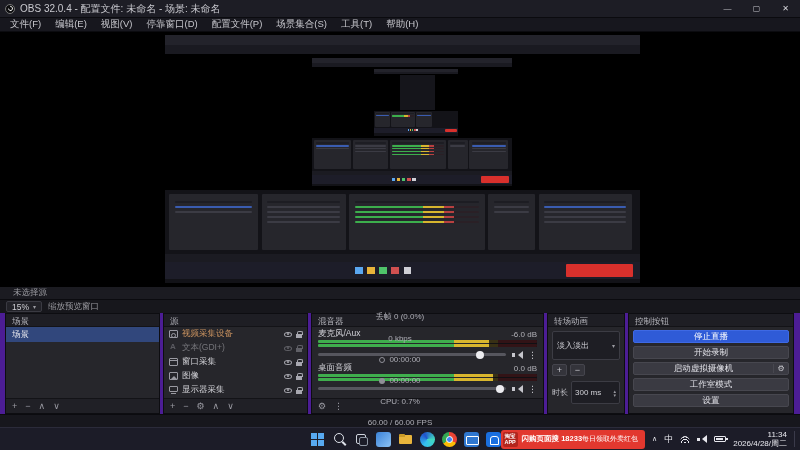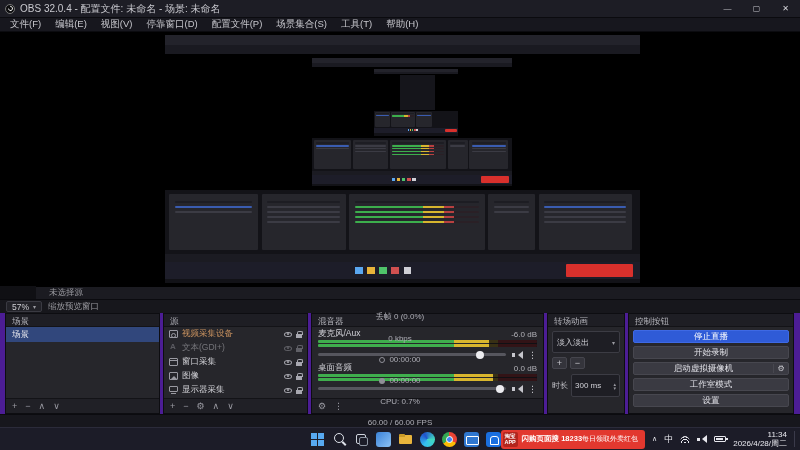--- a/index.html
+++ b/index.html
@@ -39,21 +39,21 @@
   .r.b  { background:#3a5cb0; }
   .mtr { height:6%; min-height:1px; border-radius:1px;
          background:linear-gradient(90deg,#3cae4c 0 55%,#d7b52e 55% 72%,#b84040 72% 80%,#2a2026 80% 100%); }
   .ms { height:3%; background:#1b1b22; }
   .mk { height:7%; background:#1d1d29; position:relative; }
   .mk::before { content:""; position:absolute; left:40%; top:30%; width:16%; height:40%;
     background:linear-gradient(90deg,#5aa7f0 0 10%,transparent 10% 16%,#e8b33a 16% 26%,transparent 26% 32%,#4fc36a 32% 42%,transparent 42% 48%,#d05050 48% 58%,transparent 58% 64%,#cfcfd6 64% 74%,transparent 74%); }
   .mk .mad { position:absolute; right:1.5%; top:12%; width:14%; height:74%; background:#d8302c; border-radius:1px; }
 
   
-  .srcbar { position:absolute; top:286px; left:0; right:0; height:13px; background:#1b1b21; border-top:1px solid #000; display:flex; align-items:center; padding:0 13px; font-size:8.5px; color:#9b9ba1;margin-left:36px; }
+  .srcbar { position:absolute; top:286px; left:0; right:0; height:13px; background:#1b1b21; border-top:1px solid #000; display:flex; align-items:center; padding:0 13px; font-size:8.5px; color:#9b9ba1; }
   .zoombar { position:absolute; top:299px; left:0; right:0; height:14px; background:#17171c; border-top:1px solid #0b0b0f; display:flex; align-items:center; gap:6px; padding:0 6px; font-size:8.5px; color:#9b9ba1; }
   .zoom-dd { display:flex; align-items:center; gap:4px; background:#222228; border:1px solid #3a3a42; border-radius:2px; padding:0 5px; height:11px; color:#cfcfd4; }
   .zoom-dd .caret { font-size:6px; color:#9b9ba1; }
 
   
   .docks { position:absolute; top:313px; left:0; right:0; height:101px; background:#4c1d95; display:flex; gap:3px; padding:0 5px; }
   .panel { background:#26262b; border:1px solid #0d0d11; display:flex; flex-direction:column; }
   .w-scenes{width:155px} .w-sources{width:145px} .w-mixer{width:233px} .w-trans{width:78px} .w-controls{width:166px}
   .panel-h { height:13px; flex:none; background:#1e1e24; font-size:8.5px; color:#b4b4bb; padding:2px 6px; border-bottom:1px solid #131317; }
   .panel-b { flex:1; position:relative; overflow:hidden; }
@@ -86,21 +86,21 @@
   .ch-fader { display:flex; align-items:center; gap:6px; height:11px; }
   .track { flex:1; height:3px; background:#56565e; border-radius:2px; position:relative; }
   .knob { position:absolute; top:-2.5px; left:var(--fd); width:8px; height:8px; background:#ececf0; border-radius:50%; transform:translateX(-50%); }
   .spk { width:10px; height:8px; position:relative; flex:none; }
   .spk::before { content:""; position:absolute; left:0; top:2px; width:3px; height:4px; background:#c6c6cc; }
   .spk::after { content:""; position:absolute; left:2px; top:0; border:4px solid transparent; border-right:5px solid #c6c6cc; }
   .kebab { font-size:9px; color:#c6c6cc; }
 
   
   .trans-body { padding:4px; }
-  .select { height:22px; background:#1e1e24; border:1px solid #3c3c44; border-radius:2px; font-size:8px; color:#d2d2d8; display:flex; align-items:center; padding:0 4px; }
+  .select { height:29px; background:#1e1e24; border:1px solid #3c3c44; border-radius:2px; font-size:8px; color:#d2d2d8; display:flex; align-items:center; padding:0 4px; }
   .select .caret { margin-left:auto; font-size:6px; color:#9b9ba1; }
   .tr-btns { display:flex; gap:3px; margin-top:4px; }
   .sqbtn { width:15px; height:12px; background:#34343b; border:1px solid #45454d; border-radius:2px; font-size:9px; color:#c6c6cc; display:flex; align-items:center; justify-content:center; }
   .dur-row { display:flex; align-items:center; gap:3px; margin-top:5px; font-size:8px; color:#c0c0c6; }
   .spin { flex:1; height:23px; background:#1e1e24; border:1px solid #3c3c44; border-radius:2px; display:flex; align-items:center; padding:0 3px; font-size:8px; color:#d2d2d8; }
   .spin-arrows { margin-left:auto; display:flex; flex-direction:column; font-size:5px; line-height:4px; color:#9b9ba1; }
 
   
   .controls-body { padding:3px 4px; display:flex; flex-direction:column; gap:3px; }
   .cbtn { height:13px; flex:none; background:#3a3a42; border:1px solid #47474f; border-radius:2px; font-size:8.5px; color:#e3e3e9; display:flex; align-items:center; justify-content:center; }
@@ -304,21 +304,21 @@
       </div>
     </div>
   </div>
 
   <div class="srcbar">
     <span>未选择源</span>
   </div>
 
   <div class="zoombar">
     <span class="zoom-dd">
-      <span>57%</span>
+      <span>15%</span>
       <span class="caret">▾</span>
     </span>
     <span>缩放预览窗口</span>
   </div>
 
   <div class="docks">
 
     <div class="panel w-scenes">
       <div class="panel-h">场景</div>
       <div class="panel-b">

